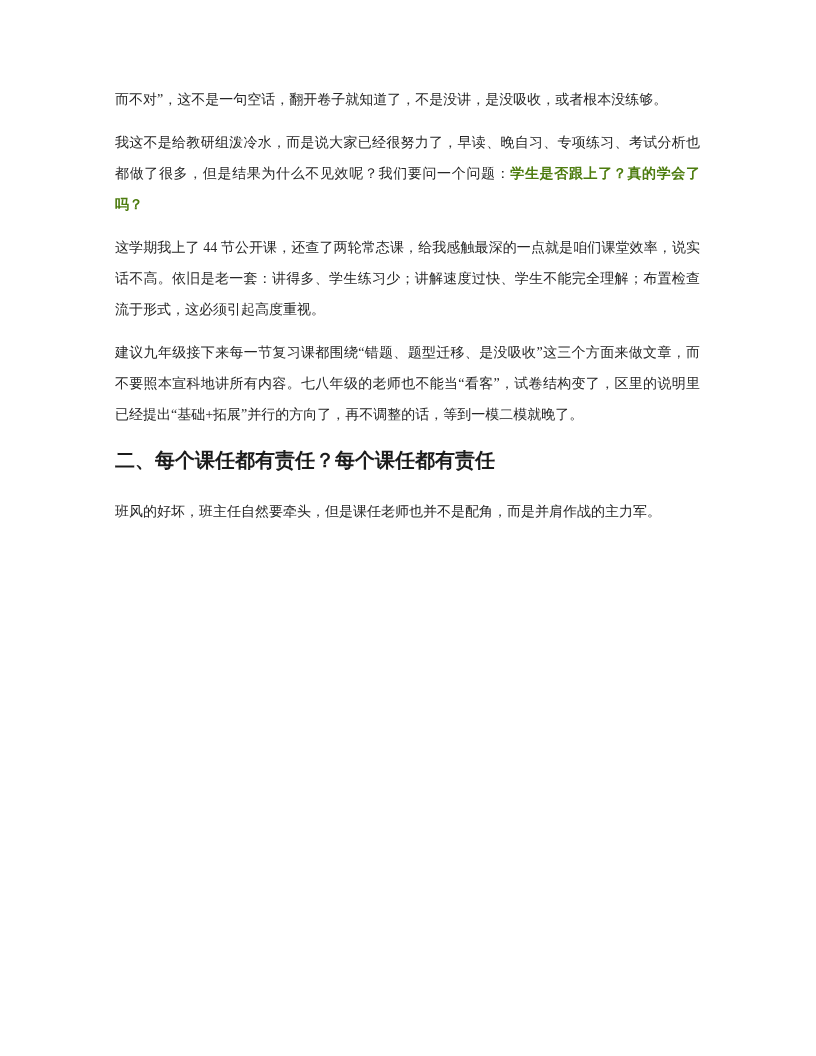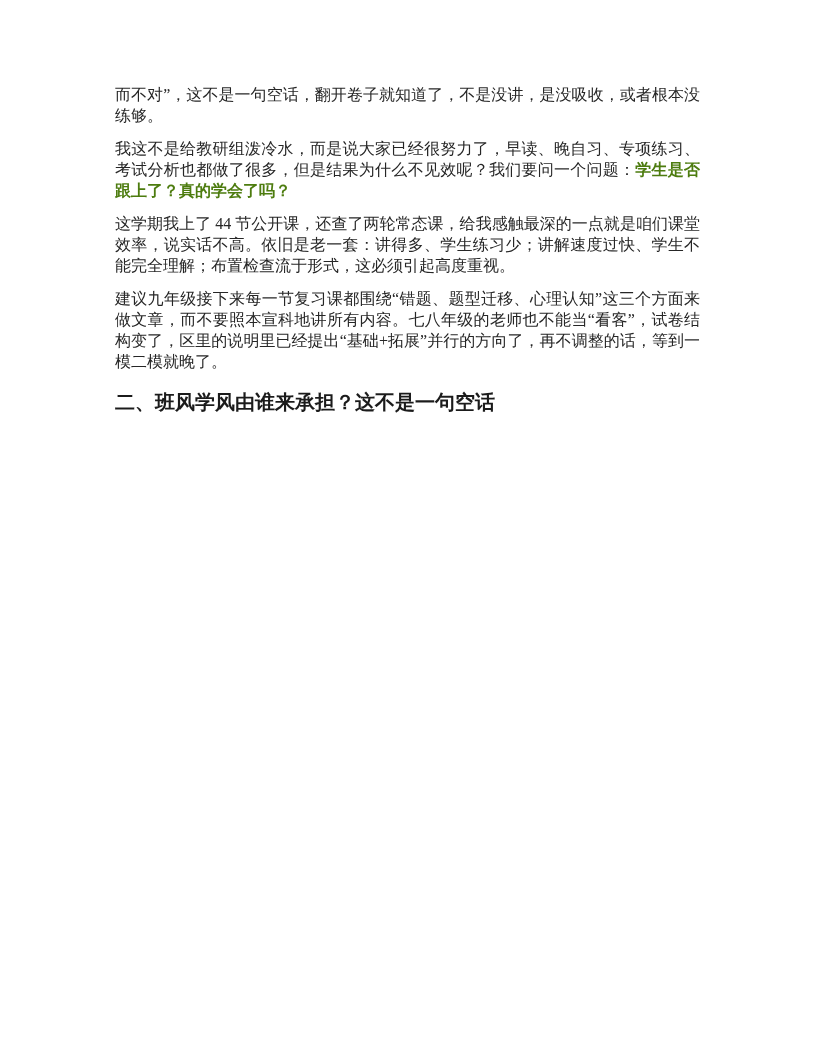--- a/index.html
+++ b/index.html
@@ -12,22 +12,22 @@
     width: 816px;
     height: 1056px;
     box-sizing: border-box;
     background: #ffffff;
     padding: 84px 116px 0 115px;
     font-family: "Liberation Serif", "DejaVu Serif", serif;
     color: #262626;
     overflow: hidden;
   }
   .para {
-    font-size: 16px;
-    line-height: 21px;
+    font-size: 14px;
+    line-height: 31px;
     text-align: justify;
     text-justify: inter-ideograph;
     margin: 0 0 12px 0;
     word-break: break-all;
   }
   .bold-run {
     font-weight: 700;
     color: #4d7c0f;
   }
   .section-heading {
@@ -43,19 +43,20 @@
 <body>
 
 <div class="page">
 
   <p class="para">而不对”，这不是一句空话，翻开卷子就知道了，不是没讲，是没吸收，或者根本没练够。</p>
 
   <p class="para"><span>我这不是给教研组泼冷水，而是说大家已经很努力了，早读、晚自习、专项练习、考试分析也都做了很多，但是结果为什么不见效呢？我们要问一个问题：</span><span class="bold-run">学生是否跟上了？真的学会了吗？</span></p>
 
   <p class="para">这学期我上了 44 节公开课，还查了两轮常态课，给我感触最深的一点就是咱们课堂效率，说实话不高。依旧是老一套：讲得多、学生练习少；讲解速度过快、学生不能完全理解；布置检查流于形式，这必须引起高度重视。</p>
 
-  <p class="para">建议九年级接下来每一节复习课都围绕“错题、题型迁移、心理认知”这三个方面来做文章，而不要照本宣科地讲所有内容。七八年级的老师也不能当“看客”，试卷结构变了，区里的说明里已经提出“基础+拓展”并行的方向了，再不调整的话，等到一模二模就晚了。</p>
+  <p class="para">建议九年级接下来每一节复习课都围绕“错题、题型迁移、是没吸收”这三个方面来做文章，而不要照本宣科地讲所有内容。七八年级的老师也不能当“看客”，试卷结构变了，区里的说明里已经提出“基础+拓展”并行的方向了，再不调整的话，等到一模二模就晚了。</p>
 
-  <h2 class="section-heading">二、班风学风由谁来承担？这不是一句空话</h2>
+  <h2 class="section-heading">二、每个课任都有责任？每个课任都有责任</h2>
 
 
+  <p class="para">班风的好坏，班主任自然要牵头，但是课任老师也并不是配角，而是并肩作战的主力军。</p>
 
 </div>
 
 </body></html>

